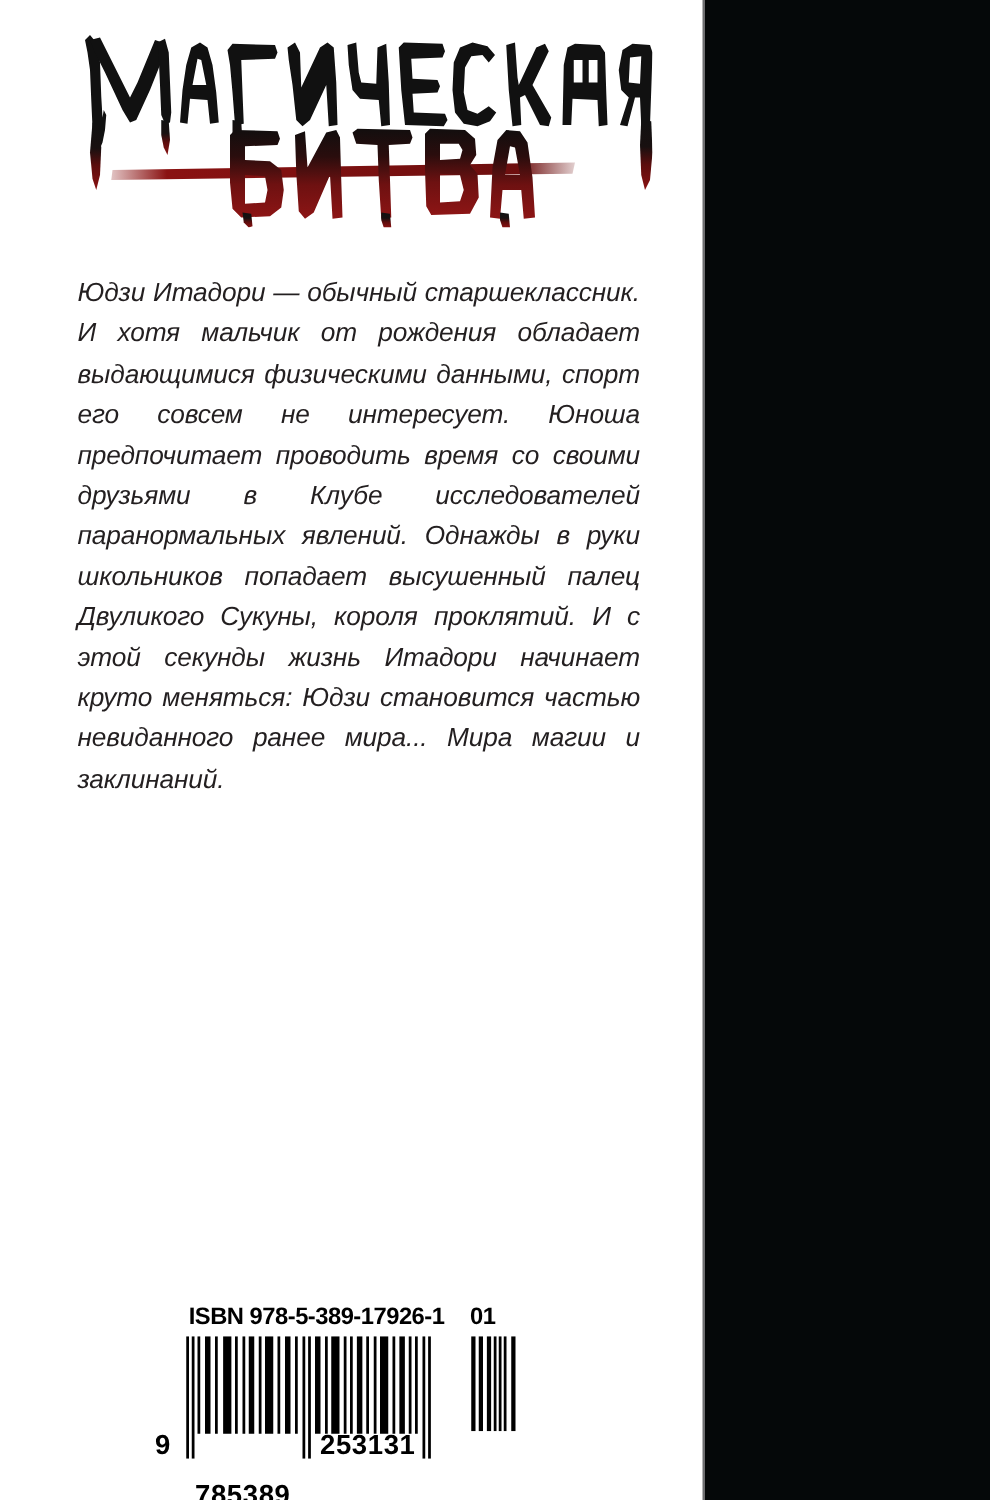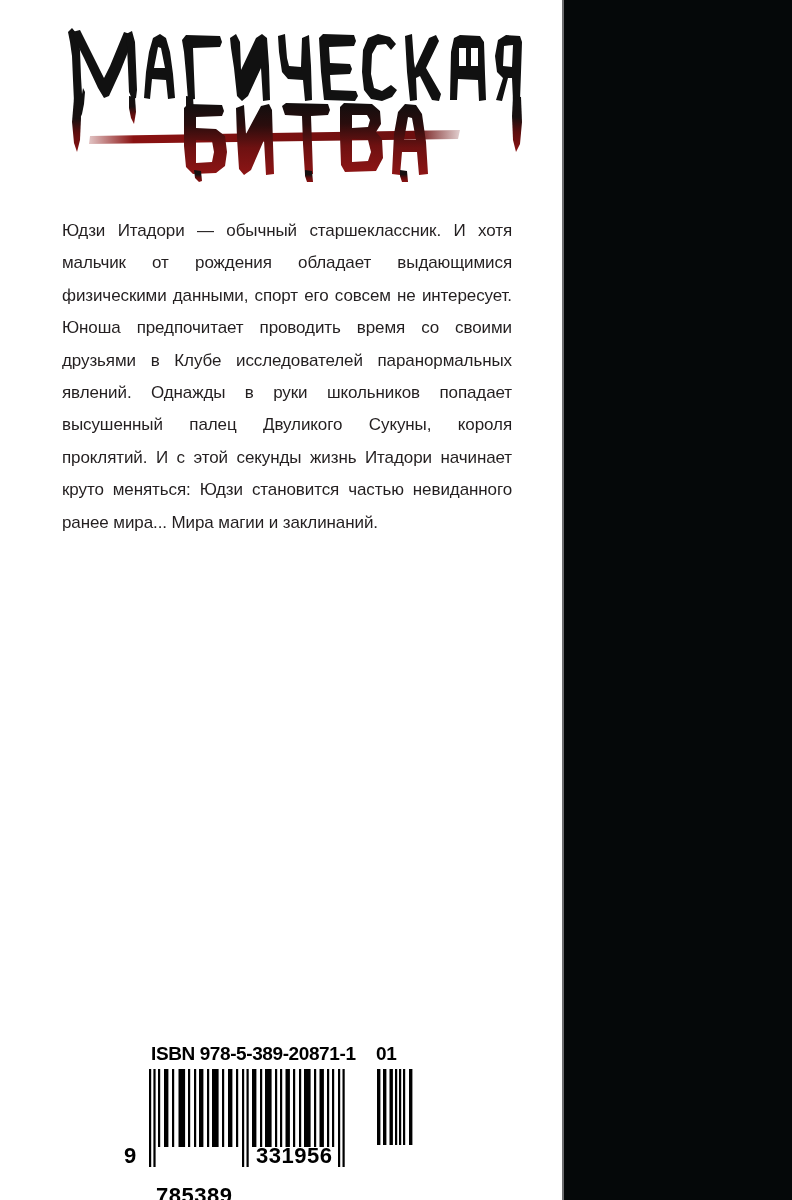--- a/index.html
+++ b/index.html
@@ -60,28 +60,29 @@
   .logo-svg { display: block; width: 462px; height: 160px; }
 
   
   .blurb {
     position: absolute;
     left: 62px;
     top: 198px;
     width: 450px;
     color: #231f20;
     font-family: "Liberation Sans", sans-serif;
-    font-size: 17px;
+    font-size: 21px;
     line-height: 32.4px;
     letter-spacing: -0.1px;
     text-align: justify;
     text-justify: inter-word;
     -webkit-hyphens: none;
     hyphens: none;
     white-space: pre-line;
+    font-style: italic;
   }
 
   
   .barcode-block {
     position: absolute;
     left: 124px;
     top: 1043px;
     width: 296px;
     height: 125px;
   }
@@ -242,21 +243,21 @@
           <path d="M340 148 L347 149 L348 160 L342 160 L340 154 Z"></path>
         </g>
       </svg>
     </div>
 
     <p class="blurb">Юдзи Итадори — обычный старшеклассник. И хотя мальчик от рождения обладает выдающимися физическими данными, спорт его совсем не интересует. Юноша предпочитает проводить время со своими друзьями в Клубе исследователей паранормальных явлений. Однажды в руки школьников попадает высушенный палец Двуликого Сукуны, короля проклятий. И с этой секунды жизнь Итадори начинает круто меняться: Юдзи становится частью невиданного ранее мира... Мира магии и заклинаний.</p>
 
     <div class="barcode-block">
 
       <div class="isbn-row">
-        <span class="isbn-text">ISBN 978-5-389-20871-1</span>
+        <span class="isbn-text">ISBN 978-5-389-17926-1</span>
         <span class="addon-text">01</span>
       </div>
 
       <div class="bars-main">
         <svg width="236" height="98" viewBox="0 0 236 98" xmlns="http://www.w3.org/2000/svg">
           <g fill="#000000">
 
             <rect x="25" y="0" width="2.2" height="98"></rect>
             <rect x="29.4" y="0" width="2.2" height="98"></rect>
 
@@ -306,21 +307,21 @@
             <rect x="23" y="0" width="2.2" height="76"></rect>
             <rect x="27" y="0" width="2.2" height="76"></rect>
             <rect x="33" y="0" width="3.4" height="76"></rect>
           </g>
         </svg>
       </div>
 
       <div class="ean-digits">
         <span class="ean-lead">9</span>
         <span class="ean-left">785389</span>
-        <span class="ean-right">331956</span>
+        <span class="ean-right">253131</span>
       </div>
     </div>
 
   </div>
 
   <div class="spine-edge"></div>
   <div class="spine-panel"></div>
 
 </div>
 

